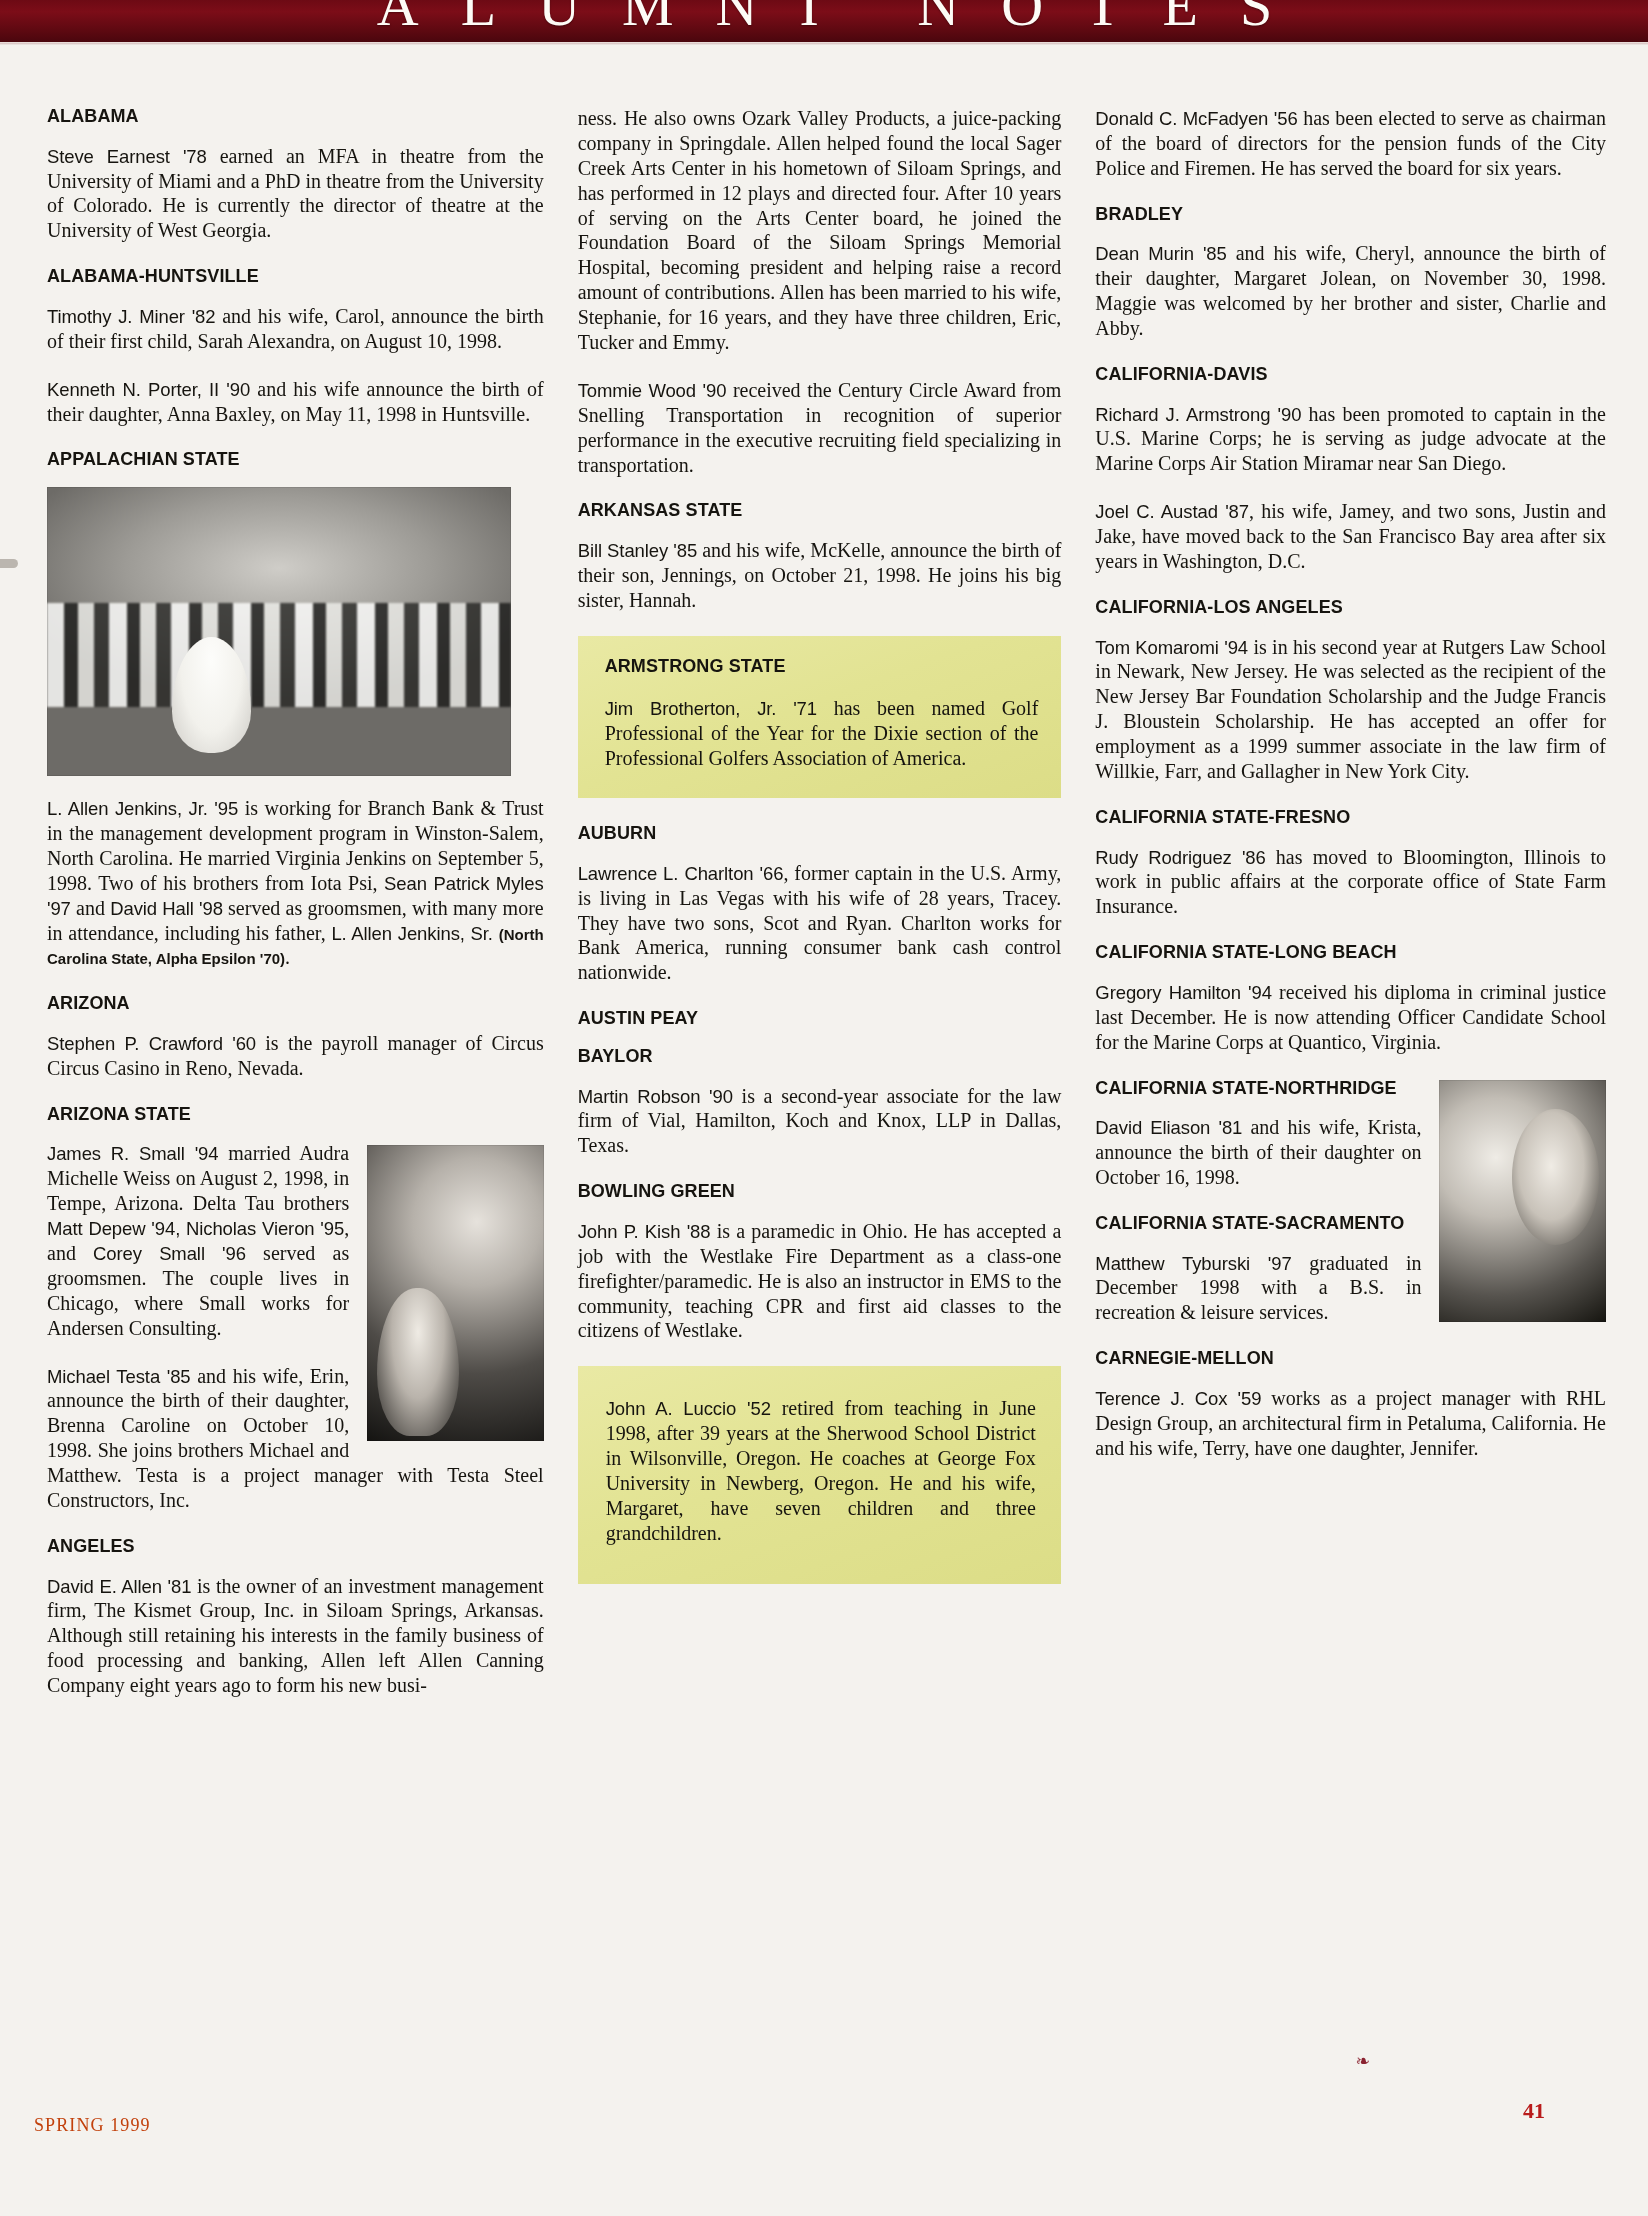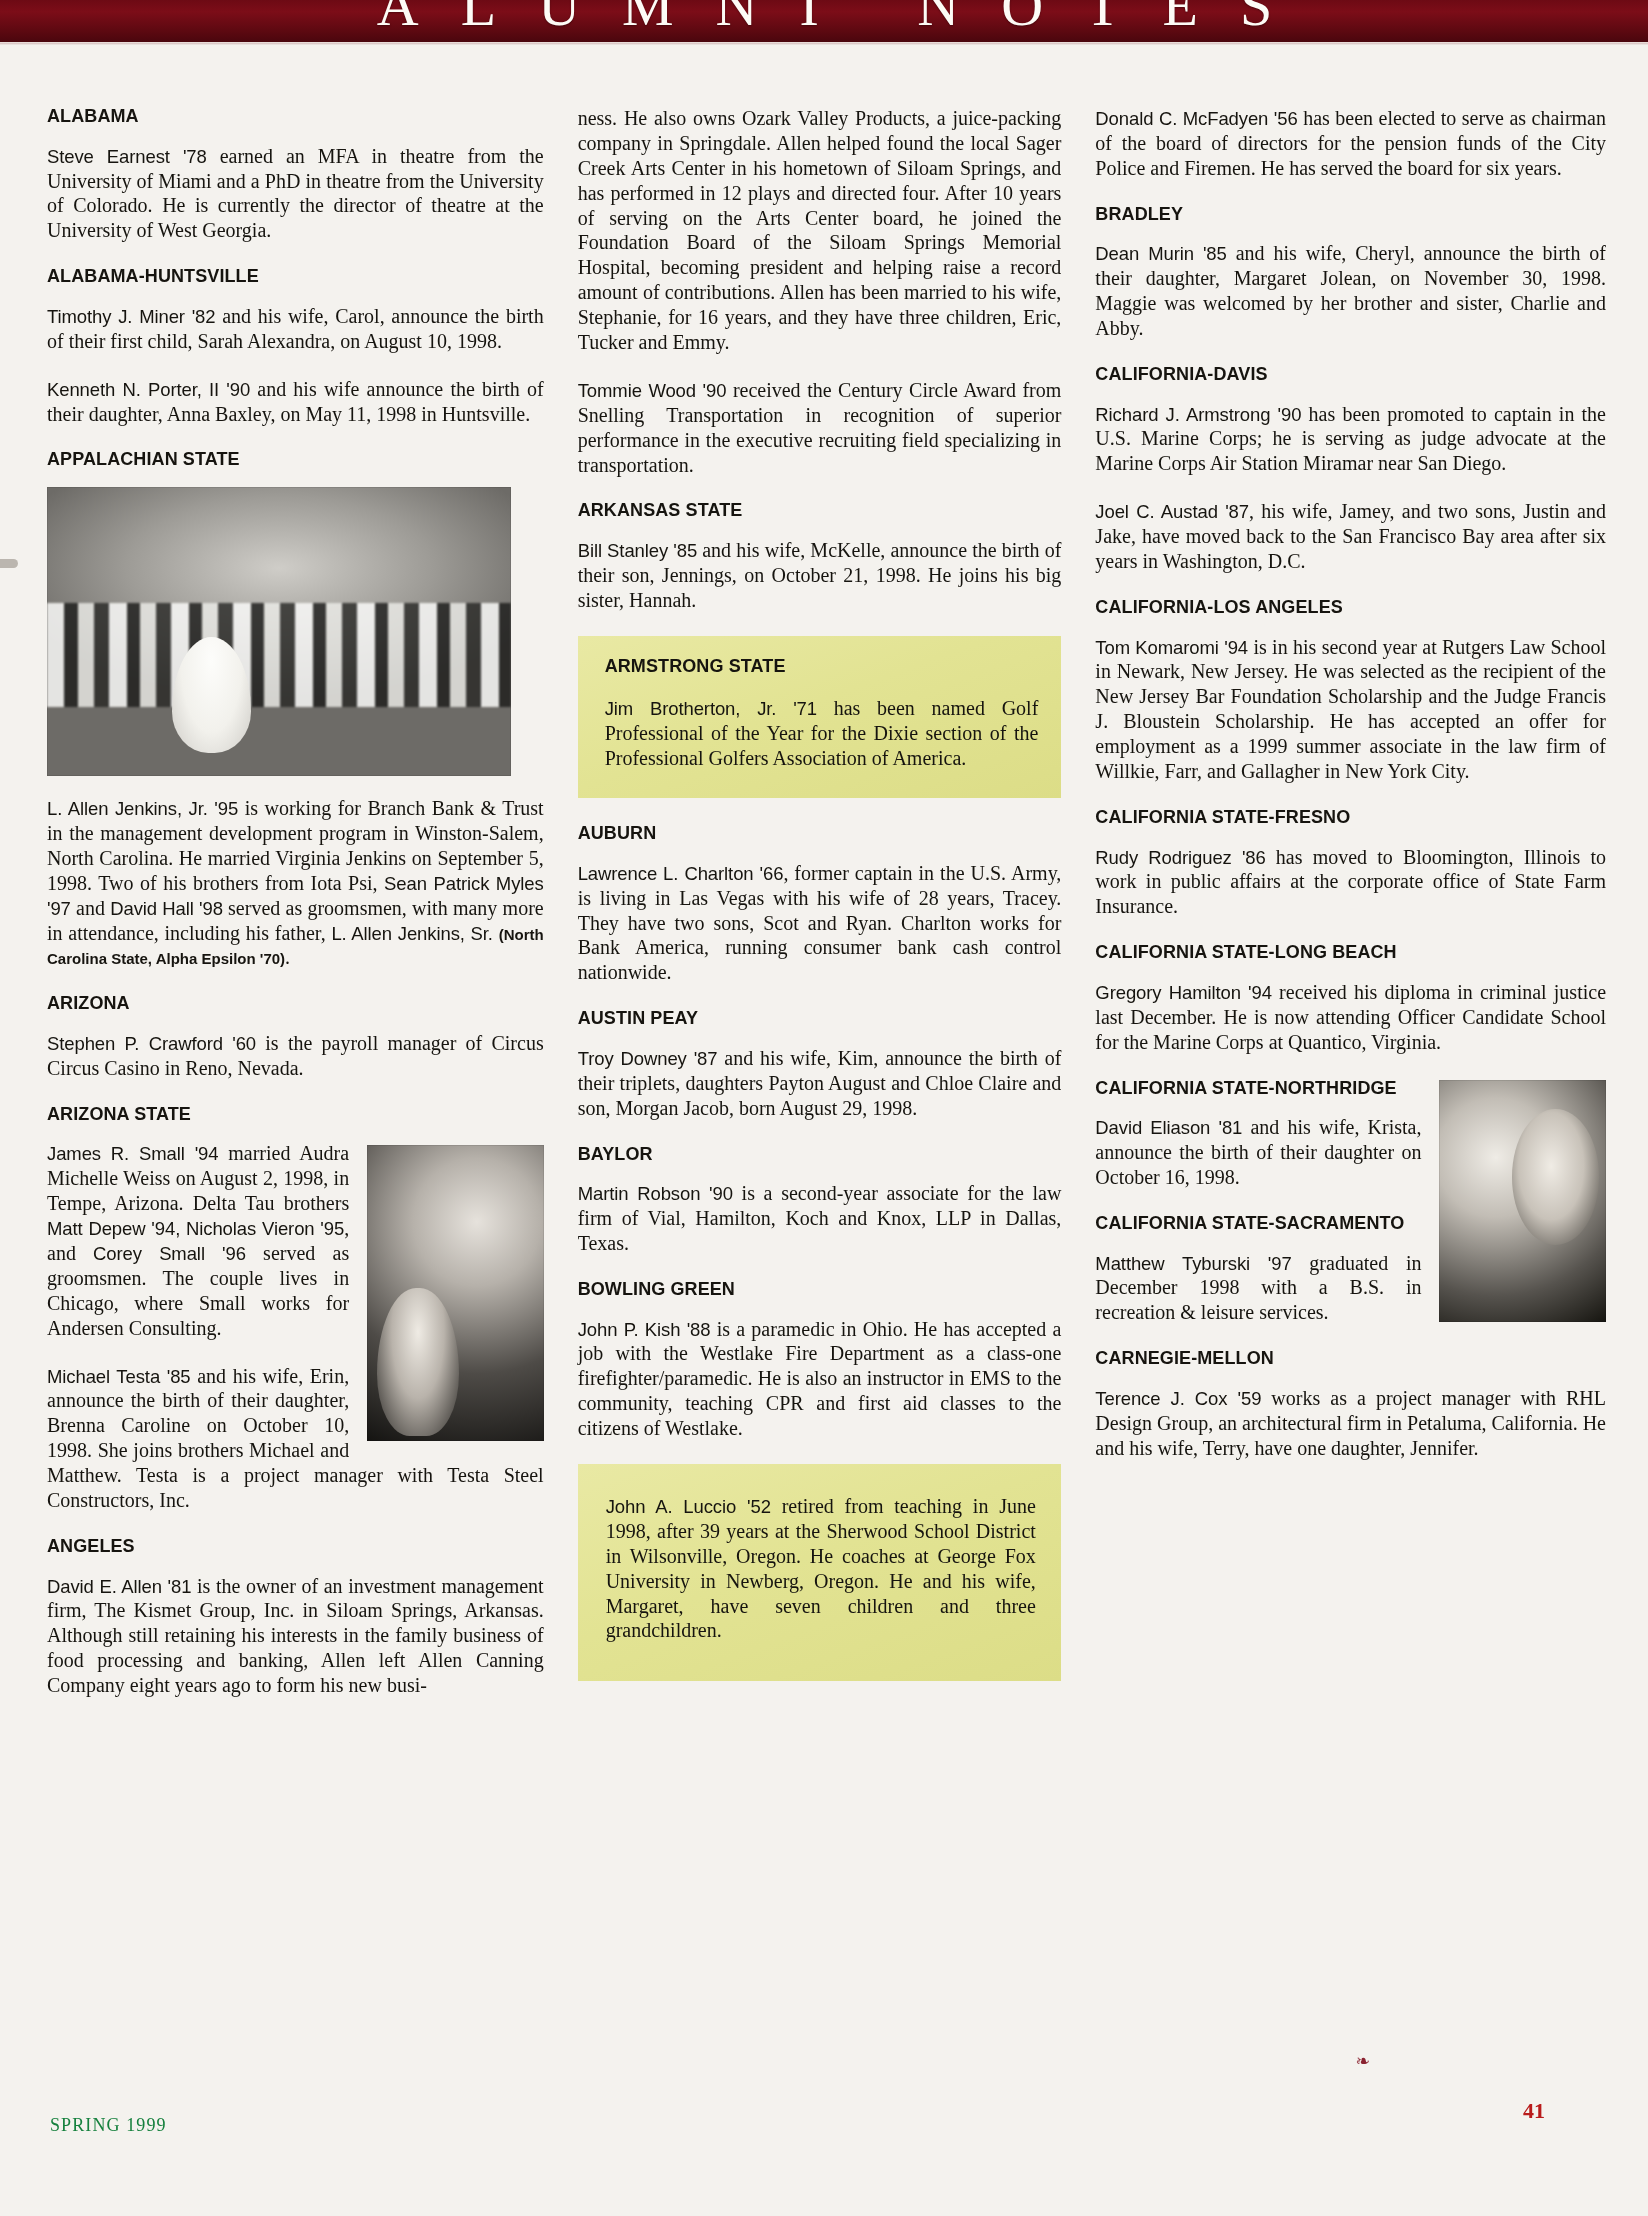--- a/index.html
+++ b/index.html
@@ -135,23 +135,23 @@
     background:linear-gradient(160deg,#e9e9a4 0%,#e2e393 45%,#dcdd87 100%);
     padding:20px 23px 27px 27px;
     margin:4px 0 25.5px 0;
   }
   .hl h2.section{margin-bottom:20px;}
   .hl p.note{margin-bottom:0;}
   .hl.second{padding:30px 25.5px 38px 28px;margin-top:9.4px;}
 
   
   .footer-left{
-    position:absolute;left:50px;top:2073px;
+    position:absolute;left:34px;top:2073px;
     font-family:"Liberation Serif", serif;
-    font-size:18px;letter-spacing:1.1px;color:#15803d;
+    font-size:18px;letter-spacing:1.1px;color:#c2410c;
   }
   .footer-page{
     position:absolute;right:55px;top:2056px;
     font-family:"Liberation Serif", serif;
     font-size:22px;font-weight:bold;color:#b91c1c;
   }
   .ornament{
     position:absolute;left:1354px;top:2011px;
     width:17.5px;height:17.5px;
     color:#8a2230;font-size:17.5px;line-height:17.5px;text-align:center;
@@ -251,23 +251,20 @@
       </div>
 
       <h2 class="section">AUBURN</h2>
 
       <p class="note">
         <span class="lead">Lawrence L. Charlton '66</span><span>, former captain in the U.S. Army, is living in Las Vegas with his wife of 28 years, Tracey. They have two sons, Scot and Ryan. Charlton works for Bank America, running consumer bank cash control nationwide.</span>
       </p>
 
       <h2 class="section">AUSTIN PEAY</h2>
 
-      <p class="note">
-        <span class="lead">Troy Downey '87</span><span> and his wife, Kim, announce the birth of their triplets, daughters Payton August and Chloe Claire and son, Morgan Jacob, born August 29, 1998.</span>
-      </p>
 
       <h2 class="section">BAYLOR</h2>
 
       <p class="note">
         <span class="lead">Martin Robson '90</span><span> is a second-year associate for the law firm of Vial, Hamilton, Koch and Knox, LLP in Dallas, Texas.</span>
       </p>
 
       <h2 class="section">BOWLING GREEN</h2>
 
       <p class="note">

